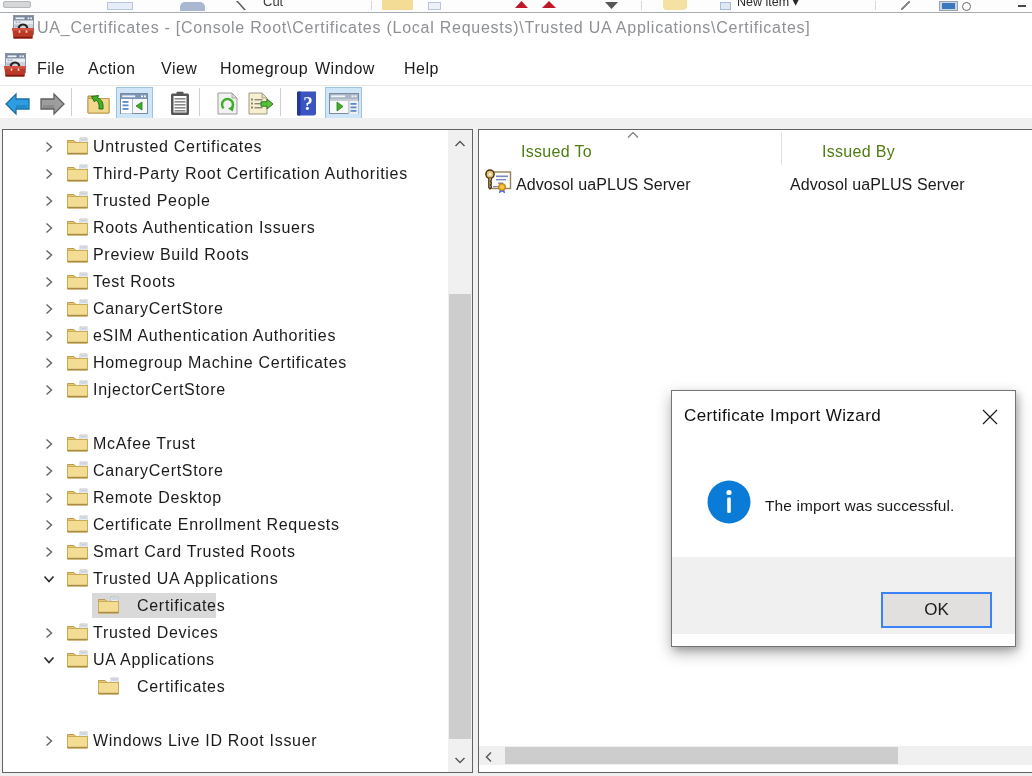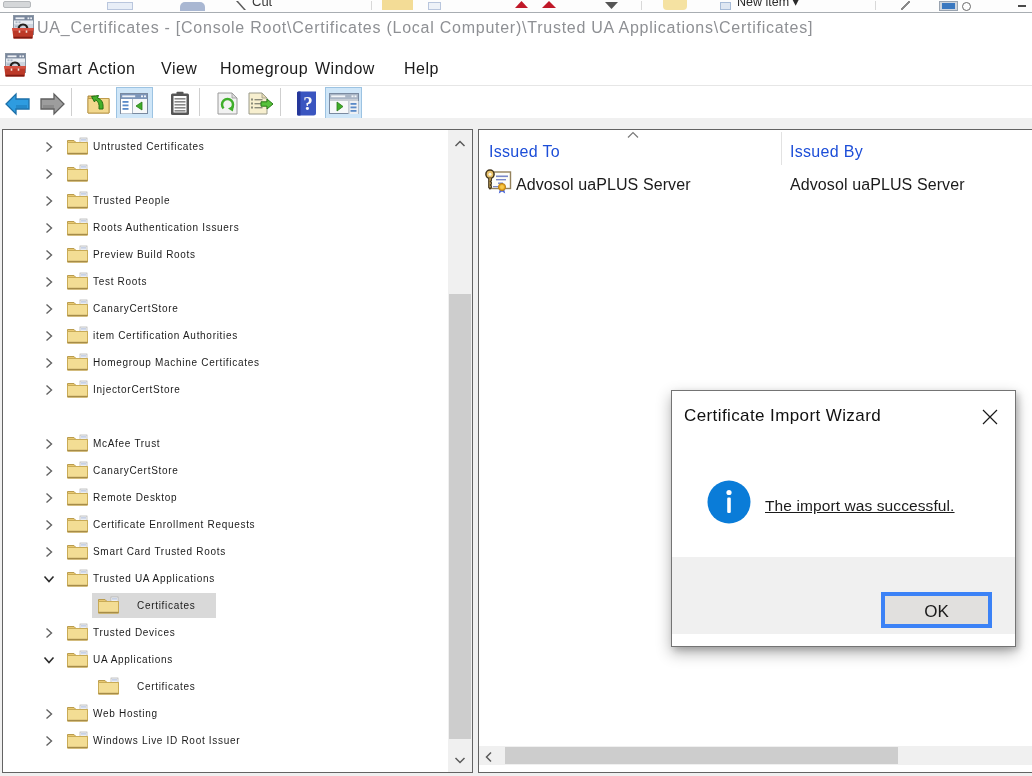--- a/index.html
+++ b/index.html
@@ -14,48 +14,48 @@
   #toolbar { left:0; top:85px; width:1032px; height:33px; background:#fff; border-top:1px solid #e6e6e6; }
   .tsep { position:absolute; top:88px; width:1px; height:28px; background:#cfcfcf; }
   .tbtn { position:absolute; top:87px; width:37px; height:32px; background:#cfe6f8; border:1px solid #9cc3e2; }
   #graystrip { left:0; top:118px; width:1032px; height:12px; background:#f0f0f0; }
   #leftpanel { left:2px; top:129px; width:471px; height:644px; background:#fff; border:1px solid #636363; overflow:hidden; }
   #rightpanel { left:478px; top:129px; width:554px; height:644px; background:#fff; border:1px solid #636363; border-right:none; overflow:hidden; }
   #midgap { left:473px; top:129px; width:5px; height:644px; background:#f0f0f0; }
   #bottomstrip { left:0; top:773px; width:1032px; height:3px; background:#f0f0f0; }
   #leftedge { left:0; top:118px; width:2px; height:658px; background:#f0f0f0; }
   .trow { position:absolute; left:0; width:444px; height:27px; }
-  .trow .lbl { position:absolute; left:90px; top:0; line-height:27px; font-size:10px; color:#1b1b1b; letter-spacing:0.7px; white-space:nowrap; }
+  .trow .lbl { position:absolute; left:90px; top:0; line-height:27px; font-size:16px; color:#1b1b1b; letter-spacing:0.7px; white-space:nowrap; }
   .trow svg.chev { position:absolute; left:40px; top:8px; }
   .trow svg.fold { position:absolute; left:64px; top:4px; }
   .trow.child svg.fold { left:95px; }
   .trow.child .lbl { left:122px;margin-left:12px; }
   #vscroll { left:445px; top:0px; width:24px; height:642px; background:#f0f0f0; }
   #vthumb { left:1px; top:164px; width:22px; height:445px; background:#cdcdcd; }
   #hscroll { left:0px; top:616px; width:553px; height:19px; background:#f0f0f0; }
   #hthumb { left:26px; top:1px; width:393px; height:17px; background:#cdcdcd; }
-  .hdr { position:absolute; top:13px; font-size:16px; color:#1d4ed8; letter-spacing:0.3px; }
+  .hdr { position:absolute; top:13px; font-size:16px; color:#4d7c0f; letter-spacing:0.3px;margin-left:32px; }
   #coldiv { left:302px; top:2px; width:1px; height:33px; background:#e2e2e2; }
   .cell { position:absolute; font-size:16px; color:#1b1b1b; letter-spacing:0.1px; line-height:26px; white-space:nowrap; }
   #dialog { left:671px; top:390px; width:345px; height:257px; background:#fff; border:1px solid #747474;
             box-shadow:0 6px 14px rgba(0,0,0,0.30), 3px 3px 6px rgba(0,0,0,0.16); }
   #dtitle { left:12px; top:15px; font-size:17px; color:#101010; letter-spacing:0.4px; }
   #dfooter { left:0; top:166px; width:343px; height:77px; background:#f0f0f0; }
-  #okbtn { left:209px; top:201px; width:111px; height:36px; background:#e1e0de; border:4px solid #3b82f6;
+  #okbtn { left:209px; top:201px; width:111px; height:36px; background:#e1e0de; border:2px solid #3b82f6;
            font-size:17px; color:#1a1a1a; text-align:center; line-height:31px; }
-  #dmsg { left:93px; top:106px; font-size:15.5px; color:#1b1b1b; letter-spacing:0.1px;text-decoration:underline; }
+  #dmsg { left:93px; top:106px; font-size:15.5px; color:#1b1b1b; letter-spacing:0.1px; }
 </style>
 </head>
 <body>
 <div class="abs" id="sliver">
   <div class="abs" style="left:3px;top:1px;width:28px;height:7px;background:#d5d7d9;border:1px solid #b5b8bb;border-radius:2px"></div>
   <div class="abs" style="left:107px;top:2px;width:26px;height:8px;background:#e8eef7;border:1px solid #b9c6dd"></div>
   <div class="abs" style="left:180px;top:2px;width:25px;height:9px;background:#a9b7d2;border-radius:5px 5px 0 0"></div>
   <div class="abs" style="left:236px;top:1px;width:10px;height:9px;background:#5a5a5a;clip-path:polygon(0 0,20% 0,100% 100%,80% 100%)"></div>
-  <div class="abs" style="left:252px;top:0px;width:30px;height:10px;overflow:hidden">
+  <div class="abs" style="left:263px;top:0px;width:30px;height:10px;overflow:hidden">
       <div style="position:absolute;top:-6px;font-size:13px;color:#3a3a3a">Cut</div>
     </div>
   <div class="abs" style="left:371px;top:1px;width:1px;height:9px;background:#d8d8d8"></div>
   <div class="abs" style="left:382px;top:0;width:31px;height:10px;background:#f3dc96"></div>
   <div class="abs" style="left:428px;top:2px;width:13px;height:8px;background:#eef2f8;border:1px solid #b9c6dd"></div>
   <div class="abs" style="left:515px;top:1px;width:13px;height:7px;background:#c01828;clip-path:polygon(50% 0,100% 100%,0 100%)"></div>
   <div class="abs" style="left:542px;top:1px;width:14px;height:7px;background:#c01828;clip-path:polygon(50% 0,100% 100%,0 100%)"></div>
   <div class="abs" style="left:605px;top:2px;width:13px;height:7px;background:#555;clip-path:polygon(0 0,100% 0,50% 100%)"></div>
   <div class="abs" style="left:641px;top:1px;width:1px;height:9px;background:#d8d8d8"></div>
   <div class="abs" style="left:663px;top:0;width:24px;height:10px;background:#f5e2a2;border-radius:0 0 4px 4px"></div>
@@ -81,41 +81,41 @@
 <rect x="4" y="5.6" width="19" height="3.4" fill="#e9edf2"></rect>
 <rect x="5.5" y="6.4" width="2" height="1.8" fill="#aab6c4"></rect>
         <rect x="8.5" y="6.4" width="2" height="1.8" fill="#aab6c4"></rect>
 <rect x="5" y="10.5" width="7" height="1.6" fill="#aab6c4"></rect>
 <path d="M8.5 15 Q8.5 9.5 13 9.5 Q17.5 9.5 17.5 15" fill="none" stroke="#23201d" stroke-width="2.2"></path>
 <path d="M2.2 13 L23.8 13 L22.6 23.5 L3.4 23.5 Z" fill="#bc3928"></path>
 <path d="M2.2 13 L23.8 13 L23.5 15.8 L2.5 15.8 Z" fill="#d55243"></path>
 <path d="M3.6 21.7 L22.4 21.7 L22.2 23.5 L3.8 23.5 Z" fill="#801b12"></path>
 <path d="M9.5 15.5 L9.5 17.8 M16.5 15.5 L16.5 17.8" stroke="#f2e3da" stroke-width="1.6"></path>
 </svg></div>
-  <div class="abs" id="titletext">UA_Certificates - [Console Root\Certificates (Local Computer)\Trusted UA Applications\Certificates]</div>
+  <div class="abs" id="titletext">UA_Certificates - [Console Root\Certificates (Local Requests)\Trusted UA Applications\Certificates]</div>
 </div>
 
 <div class="abs" id="menubar">
   <div class="abs" style="left:2px;top:5px"><svg width="24" height="24" viewBox="0 0 24 24">
 <rect x="3.5" y="0.5" width="20" height="19" fill="#cdd4de" stroke="#8a96a4" stroke-width="1"></rect>
 <rect x="4" y="1" width="19" height="4.6" fill="#78869c"></rect>
 <rect x="5.5" y="2.4" width="9" height="1.8" fill="#eef1f5"></rect>
 <rect x="17.5" y="2.4" width="1.8" height="1.8" fill="#eef1f5"></rect>
         <rect x="20.2" y="2.4" width="1.8" height="1.8" fill="#eef1f5"></rect>
 <rect x="4" y="5.6" width="19" height="3.4" fill="#e9edf2"></rect>
 <rect x="5.5" y="6.4" width="2" height="1.8" fill="#aab6c4"></rect>
         <rect x="8.5" y="6.4" width="2" height="1.8" fill="#aab6c4"></rect>
 <rect x="5" y="10.5" width="7" height="1.6" fill="#aab6c4"></rect>
 <path d="M8.5 15 Q8.5 9.5 13 9.5 Q17.5 9.5 17.5 15" fill="none" stroke="#23201d" stroke-width="2.2"></path>
 <path d="M2.2 13 L23.8 13 L22.6 23.5 L3.4 23.5 Z" fill="#bc3928"></path>
 <path d="M2.2 13 L23.8 13 L23.5 15.8 L2.5 15.8 Z" fill="#d55243"></path>
 <path d="M3.6 21.7 L22.4 21.7 L22.2 23.5 L3.8 23.5 Z" fill="#801b12"></path>
 <path d="M9.5 15.5 L9.5 17.8 M16.5 15.5 L16.5 17.8" stroke="#f2e3da" stroke-width="1.6"></path>
 </svg></div>
-  <div class="mi" style="left:37px">Smart</div>
+  <div class="mi" style="left:37px">File</div>
   <div class="mi" style="left:88px">Action</div>
   <div class="mi" style="left:161px">View</div>
   <div class="mi" style="left:220px">Homegroup</div>
   <div class="mi" style="left:315px">Window</div>
   <div class="mi" style="left:404px">Help</div>
 </div>
 
 <div class="abs" id="toolbar"></div>
 <svg class="abs" style="left:5px;top:92px" width="26" height="24" viewBox="0 0 26 24">
 <path d="M11 2 L11 7 L24 7 L24 17 L11 17 L11 22 L1 12 Z" fill="#2e9ce0" stroke="#1c6fa8" stroke-width="1.3"></path>
@@ -220,20 +220,21 @@
         <path d="M3.5 1.5 L8.5 6 L3.5 10.5" fill="none" stroke="#636363" stroke-width="1.4"></path>
       </svg>
       <svg class="fold" width="21" height="19" viewBox="0 0 21 19">
         <path d="M0.5 3.5 L7 3.5 L9 5.5 L20.5 5.5 L20.5 17 L0.5 17 Z" fill="#e9c972" stroke="#ba9c4e" stroke-width="1"></path>
         <rect x="13" y="1" width="7" height="4.5" fill="#fbfbfb" stroke="#adadad" stroke-width="0.7"></rect>
         <line x1="14" y1="2.4" x2="19" y2="2.4" stroke="#a8b8d8" stroke-width="0.7"></line>
         <line x1="14" y1="3.8" x2="19" y2="3.8" stroke="#a8b8d8" stroke-width="0.7"></line>
         <path d="M0.5 5.5 L20.5 5.5 L20.5 17 L0.5 17 Z" fill="#f3dd94" stroke="#c9ab56" stroke-width="1"></path>
         <path d="M0.5 15.8 L20.5 15.8 L20.5 17 L0.5 17 Z" fill="#a68c48"></path>
       </svg>
+      <div class="lbl">Third-Party Root Certification Authorities</div>
     </div>
 <div class="trow" style="top:57px">
       <svg class="chev" width="12" height="12" viewBox="0 0 12 12">
         <path d="M3.5 1.5 L8.5 6 L3.5 10.5" fill="none" stroke="#636363" stroke-width="1.4"></path>
       </svg>
       <svg class="fold" width="21" height="19" viewBox="0 0 21 19">
         <path d="M0.5 3.5 L7 3.5 L9 5.5 L20.5 5.5 L20.5 17 L0.5 17 Z" fill="#e9c972" stroke="#ba9c4e" stroke-width="1"></path>
         <rect x="13" y="1" width="7" height="4.5" fill="#fbfbfb" stroke="#adadad" stroke-width="0.7"></rect>
         <line x1="14" y1="2.4" x2="19" y2="2.4" stroke="#a8b8d8" stroke-width="0.7"></line>
         <line x1="14" y1="3.8" x2="19" y2="3.8" stroke="#a8b8d8" stroke-width="0.7"></line>
@@ -303,21 +304,21 @@
         <path d="M3.5 1.5 L8.5 6 L3.5 10.5" fill="none" stroke="#636363" stroke-width="1.4"></path>
       </svg>
       <svg class="fold" width="21" height="19" viewBox="0 0 21 19">
         <path d="M0.5 3.5 L7 3.5 L9 5.5 L20.5 5.5 L20.5 17 L0.5 17 Z" fill="#e9c972" stroke="#ba9c4e" stroke-width="1"></path>
         <rect x="13" y="1" width="7" height="4.5" fill="#fbfbfb" stroke="#adadad" stroke-width="0.7"></rect>
         <line x1="14" y1="2.4" x2="19" y2="2.4" stroke="#a8b8d8" stroke-width="0.7"></line>
         <line x1="14" y1="3.8" x2="19" y2="3.8" stroke="#a8b8d8" stroke-width="0.7"></line>
         <path d="M0.5 5.5 L20.5 5.5 L20.5 17 L0.5 17 Z" fill="#f3dd94" stroke="#c9ab56" stroke-width="1"></path>
         <path d="M0.5 15.8 L20.5 15.8 L20.5 17 L0.5 17 Z" fill="#a68c48"></path>
       </svg>
-      <div class="lbl">item Certification Authorities</div>
+      <div class="lbl">eSIM Authentication Authorities</div>
     </div>
 <div class="trow" style="top:219px">
       <svg class="chev" width="12" height="12" viewBox="0 0 12 12">
         <path d="M3.5 1.5 L8.5 6 L3.5 10.5" fill="none" stroke="#636363" stroke-width="1.4"></path>
       </svg>
       <svg class="fold" width="21" height="19" viewBox="0 0 21 19">
         <path d="M0.5 3.5 L7 3.5 L9 5.5 L20.5 5.5 L20.5 17 L0.5 17 Z" fill="#e9c972" stroke="#ba9c4e" stroke-width="1"></path>
         <rect x="13" y="1" width="7" height="4.5" fill="#fbfbfb" stroke="#adadad" stroke-width="0.7"></rect>
         <line x1="14" y1="2.4" x2="19" y2="2.4" stroke="#a8b8d8" stroke-width="0.7"></line>
         <line x1="14" y1="3.8" x2="19" y2="3.8" stroke="#a8b8d8" stroke-width="0.7"></line>
@@ -467,34 +468,20 @@
 <div class="trow child" style="top:543px">
       <svg class="fold" width="21" height="19" viewBox="0 0 21 19">
         <path d="M0.5 3.5 L7 3.5 L9 5.5 L20.5 5.5 L20.5 17 L0.5 17 Z" fill="#e9c972" stroke="#ba9c4e" stroke-width="1"></path>
         <rect x="13" y="1" width="7" height="4.5" fill="#fbfbfb" stroke="#adadad" stroke-width="0.7"></rect>
         <line x1="14" y1="2.4" x2="19" y2="2.4" stroke="#a8b8d8" stroke-width="0.7"></line>
         <line x1="14" y1="3.8" x2="19" y2="3.8" stroke="#a8b8d8" stroke-width="0.7"></line>
         <path d="M0.5 5.5 L20.5 5.5 L20.5 17 L0.5 17 Z" fill="#f3dd94" stroke="#c9ab56" stroke-width="1"></path>
         <path d="M0.5 15.8 L20.5 15.8 L20.5 17 L0.5 17 Z" fill="#a68c48"></path>
       </svg>
       <div class="lbl">Certificates</div>
-    </div>
-<div class="trow" style="top:570px">
-      <svg class="chev" width="12" height="12" viewBox="0 0 12 12">
-        <path d="M3.5 1.5 L8.5 6 L3.5 10.5" fill="none" stroke="#636363" stroke-width="1.4"></path>
-      </svg>
-      <svg class="fold" width="21" height="19" viewBox="0 0 21 19">
-        <path d="M0.5 3.5 L7 3.5 L9 5.5 L20.5 5.5 L20.5 17 L0.5 17 Z" fill="#e9c972" stroke="#ba9c4e" stroke-width="1"></path>
-        <rect x="13" y="1" width="7" height="4.5" fill="#fbfbfb" stroke="#adadad" stroke-width="0.7"></rect>
-        <line x1="14" y1="2.4" x2="19" y2="2.4" stroke="#a8b8d8" stroke-width="0.7"></line>
-        <line x1="14" y1="3.8" x2="19" y2="3.8" stroke="#a8b8d8" stroke-width="0.7"></line>
-        <path d="M0.5 5.5 L20.5 5.5 L20.5 17 L0.5 17 Z" fill="#f3dd94" stroke="#c9ab56" stroke-width="1"></path>
-        <path d="M0.5 15.8 L20.5 15.8 L20.5 17 L0.5 17 Z" fill="#a68c48"></path>
-      </svg>
-      <div class="lbl">Web Hosting</div>
     </div>
 <div class="trow" style="top:597px">
       <svg class="chev" width="12" height="12" viewBox="0 0 12 12">
         <path d="M3.5 1.5 L8.5 6 L3.5 10.5" fill="none" stroke="#636363" stroke-width="1.4"></path>
       </svg>
       <svg class="fold" width="21" height="19" viewBox="0 0 21 19">
         <path d="M0.5 3.5 L7 3.5 L9 5.5 L20.5 5.5 L20.5 17 L0.5 17 Z" fill="#e9c972" stroke="#ba9c4e" stroke-width="1"></path>
         <rect x="13" y="1" width="7" height="4.5" fill="#fbfbfb" stroke="#adadad" stroke-width="0.7"></rect>
         <line x1="14" y1="2.4" x2="19" y2="2.4" stroke="#a8b8d8" stroke-width="0.7"></line>
         <line x1="14" y1="3.8" x2="19" y2="3.8" stroke="#a8b8d8" stroke-width="0.7"></line>

